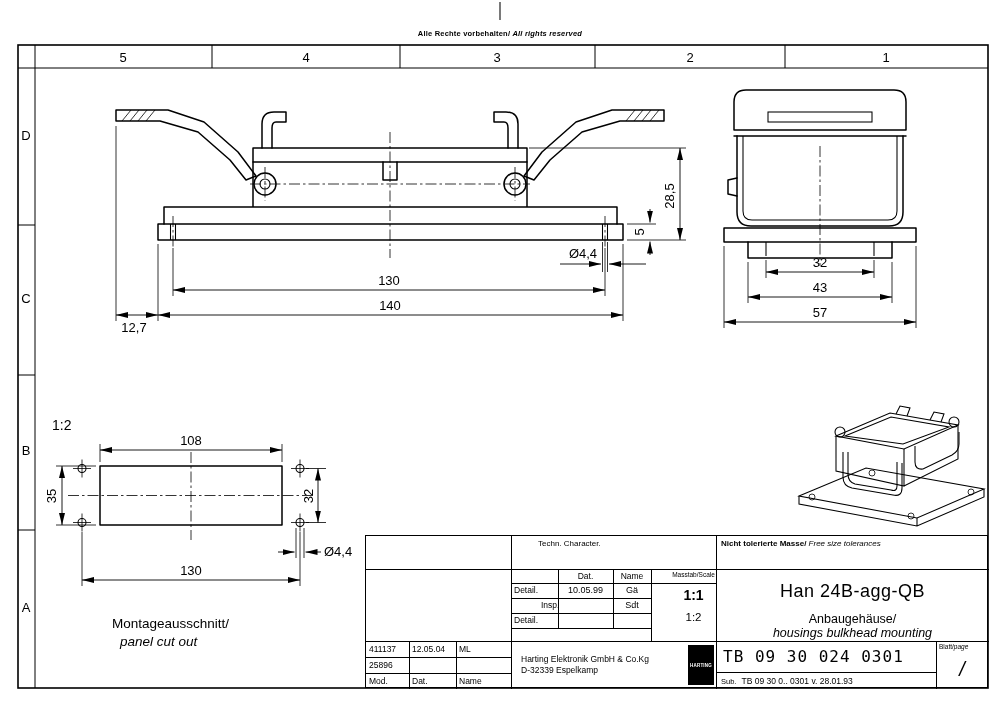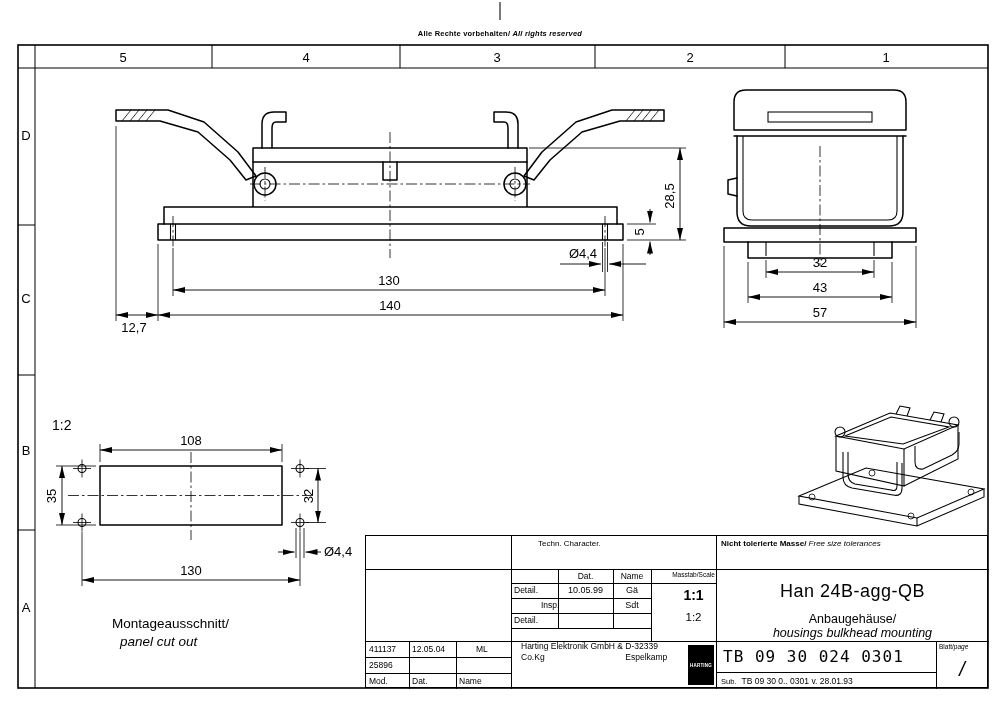--- a/index.html
+++ b/index.html
@@ -236,27 +236,27 @@
     </div>
 
     <div class="cell" style="left:350px;top:33px;width:273px;height:72px;text-align:center">
       <div style="font-size:18px;margin-top:12px;letter-spacing:.5px">Han 24B-agg-QB</div>
       <div style="font-size:12.5px;margin-top:10px">Anbaugehäuse/</div>
       <div class="it" style="font-size:12.5px">housings bulkhead mounting</div>
     </div>
 
     <div class="cell" style="left:0;top:105px;width:43px;height:16px;padding-left:3px;font-size:8.5px;line-height:16px">411137</div>
     <div class="cell" style="left:43px;top:105px;width:47px;height:16px;padding-left:3px;font-size:8.5px;line-height:16px">12.05.04</div>
-    <div class="cell" style="left:90px;top:105px;width:55px;height:16px;padding-left:20px;font-size:8.5px;line-height:16px">ML</div>
+    <div class="cell" style="left:90px;top:105px;width:55px;height:16px;padding-left:3px;font-size:8.5px;line-height:16px">ML</div>
     <div class="cell" style="left:0;top:121px;width:43px;height:16px;padding-left:3px;font-size:8.5px;line-height:16px">25896</div>
     <div class="cell" style="left:0;top:137px;width:43px;height:16px;padding-left:3px;font-size:8.5px;line-height:16px">Mod.</div>
     <div class="cell" style="left:43px;top:137px;width:47px;height:16px;padding-left:3px;font-size:8.5px;line-height:16px">Dat.</div>
     <div class="cell" style="left:90px;top:137px;width:55px;height:16px;padding-left:3px;font-size:8.5px;line-height:16px">Name</div>
 
-    <div class="cell" style="left:145px;top:105px;width:177px;height:48px;display:flex;justify-content:center;padding-left:10px">
+    <div class="cell" style="left:145px;top:105px;width:177px;height:48px;display:flex;flex-direction:column;justify-content:center;padding-left:10px">
       <div style="font-size:8.5px;line-height:11px">Harting Elektronik GmbH &amp; Co.Kg</div>
       <div style="font-size:8.5px;line-height:11px">D-32339 Espelkamp</div>
     </div>
     <div class="cell" style="left:322px;top:109px;width:26px;height:40px;background:#000;color:#fff;display:flex;align-items:center;justify-content:center;font-size:4.5px;font-weight:bold;letter-spacing:.2px">HARTING</div>
 
     <div class="cell mono" style="left:350px;top:105px;width:220px;height:31px;display:flex;align-items:center;padding-left:7px;font-size:16px;letter-spacing:1px">TB 09 30 024 0301</div>
     <div class="cell" style="left:350px;top:137px;width:220px;height:16px;display:flex;align-items:center;gap:5px;padding-left:5px">
       <span style="font-size:7.5px">Sub.</span>
       <span style="font-size:8.5px">TB 09 30 0.. 0301 v. 28.01.93</span>
     </div>

